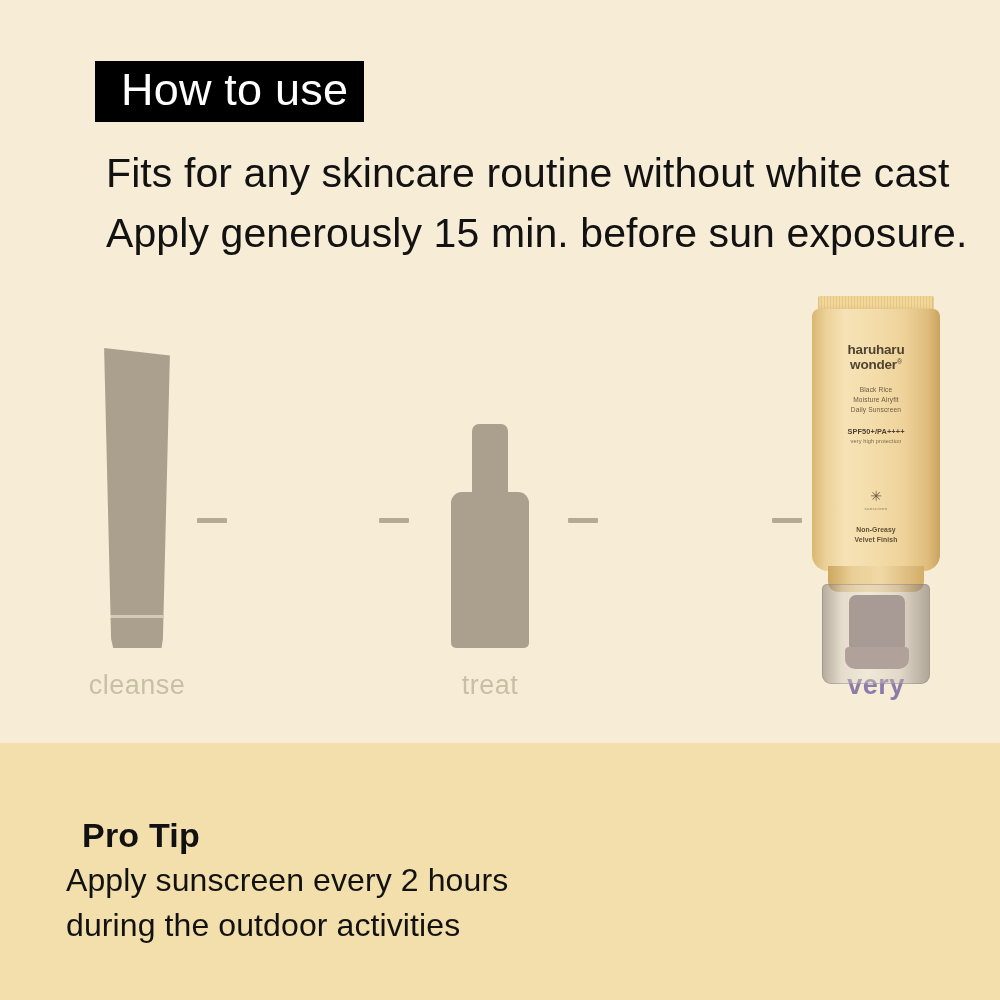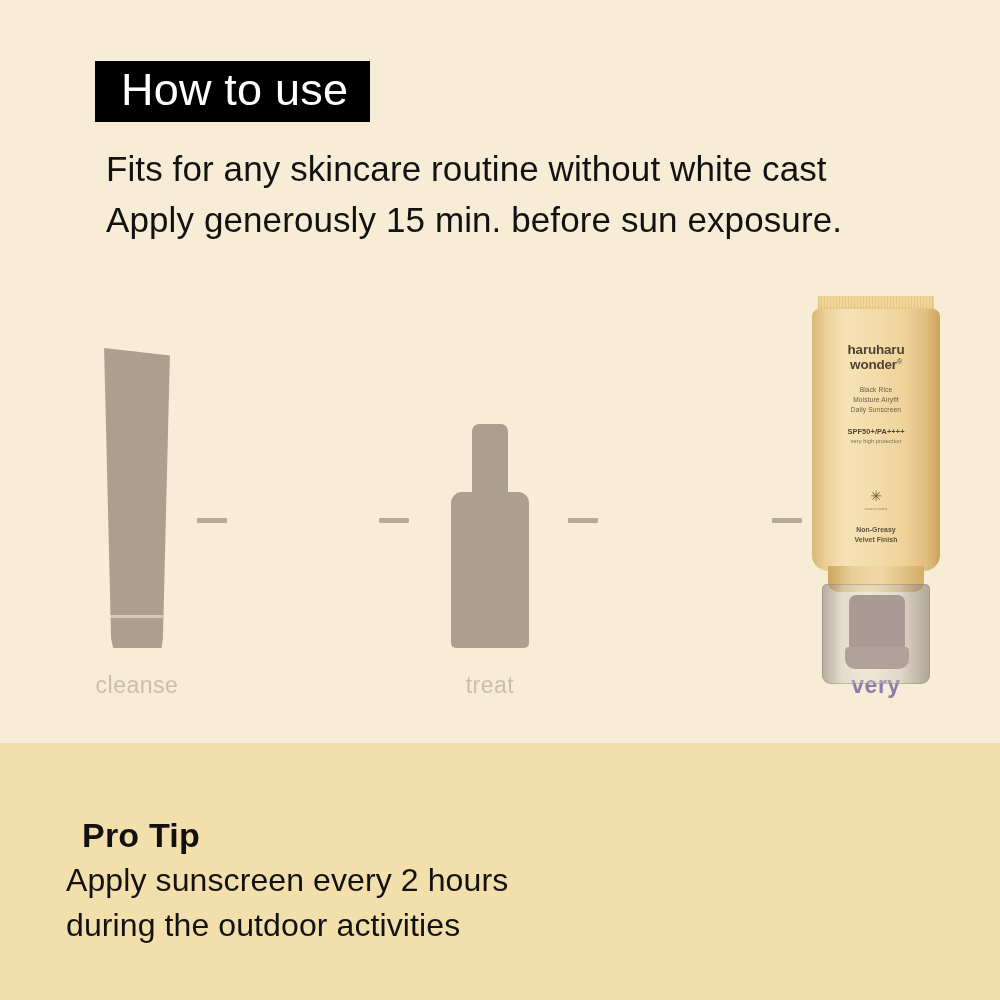--- a/index.html
+++ b/index.html
@@ -12,51 +12,51 @@
   }
 
   
   #main-panel{
     position:absolute; left:0; top:0; width:1000px; height:743px;
     background:#f7edd6;
   }
 
   #howto-banner{
     position:absolute; left:95px; top:61px;
-    background:#000; padding:6px 22px 10px 26px;
+    background:#000; padding:6px 16px 10px 26px;
   }
   #howto-banner-text{
     font-size:45px; color:#fff; line-height:1.0;
     letter-spacing:0.2px; font-weight:400;
   }
 
   #intro-block{
     position:absolute; left:106px; top:143px; width:820px;
   }
   .intro-line{
-    font-size:35px; color:#121212; line-height:1.47;
+    font-size:41px; color:#121212; line-height:1.47;
     letter-spacing:0.1px; white-space:nowrap;
   }
 
   
   #routine-strip{
     position:absolute; left:0; top:290px; width:1000px; height:420px;
   }
   .routine-step{
     position:absolute; bottom:0; width:180px;
     display:flex; flex-direction:column; align-items:center;
     justify-content:flex-end; height:420px;
   }
   .silhouette-wrap{
     flex:1; width:100%;
     display:flex; align-items:flex-end; justify-content:center;
     padding-bottom:12px;
   }
   .step-label{
-    font-size:23px; color:#c8bfa7; letter-spacing:0.5px;
+    font-size:27px; color:#c8bfa7; letter-spacing:0.5px;
     height:50px; line-height:50px;
   }
   .step-label.accent{ color:#8d7ca9; font-weight:700; }
 
   .sep-dash{
     position:absolute; top:228px; width:30px; height:5px;
     background:#b4ab95; border-radius:1px;
   }
 
   

